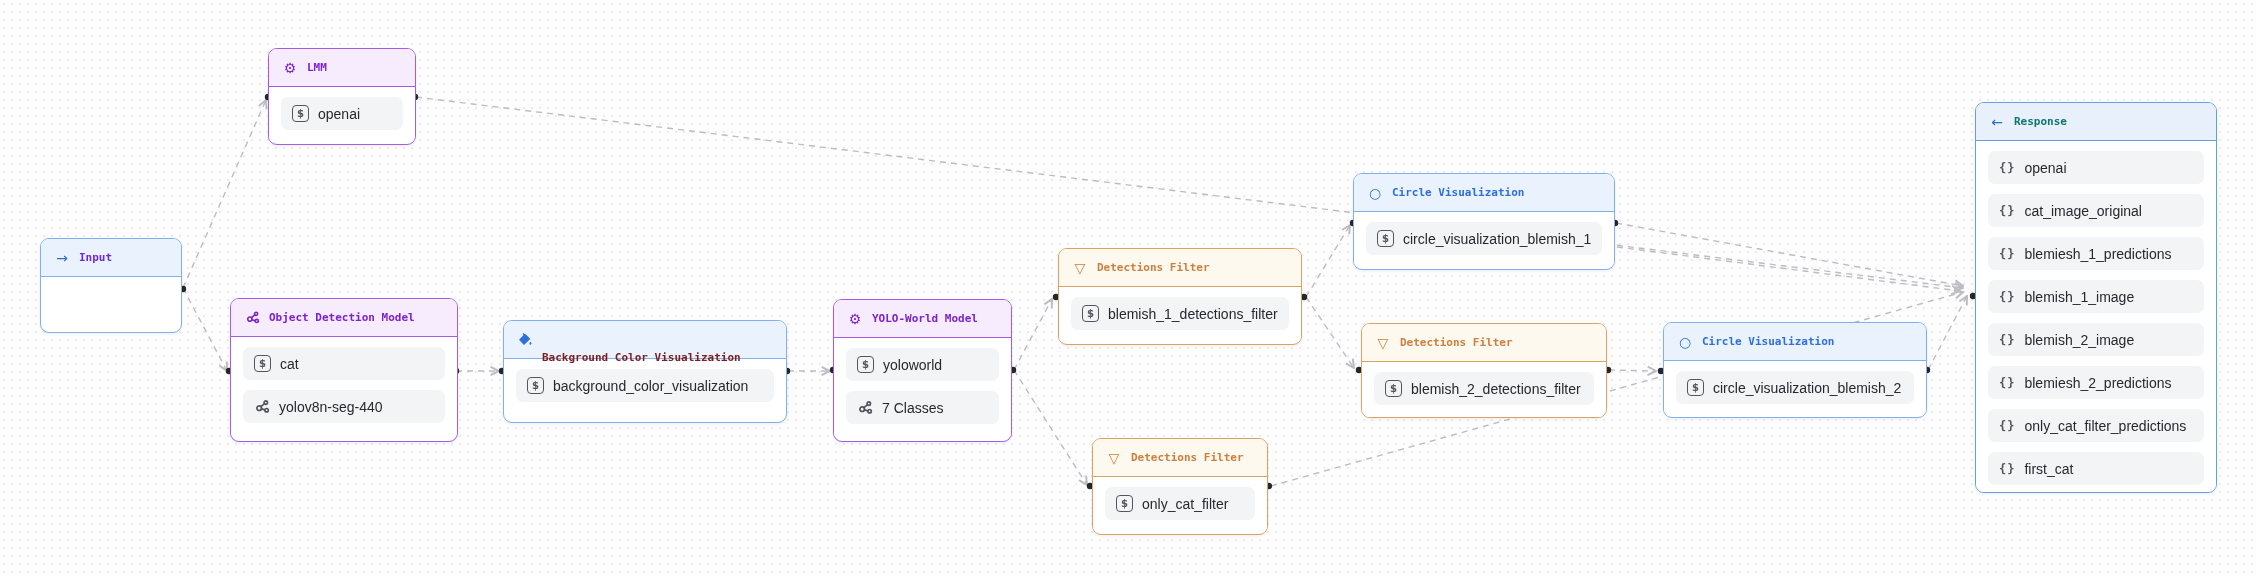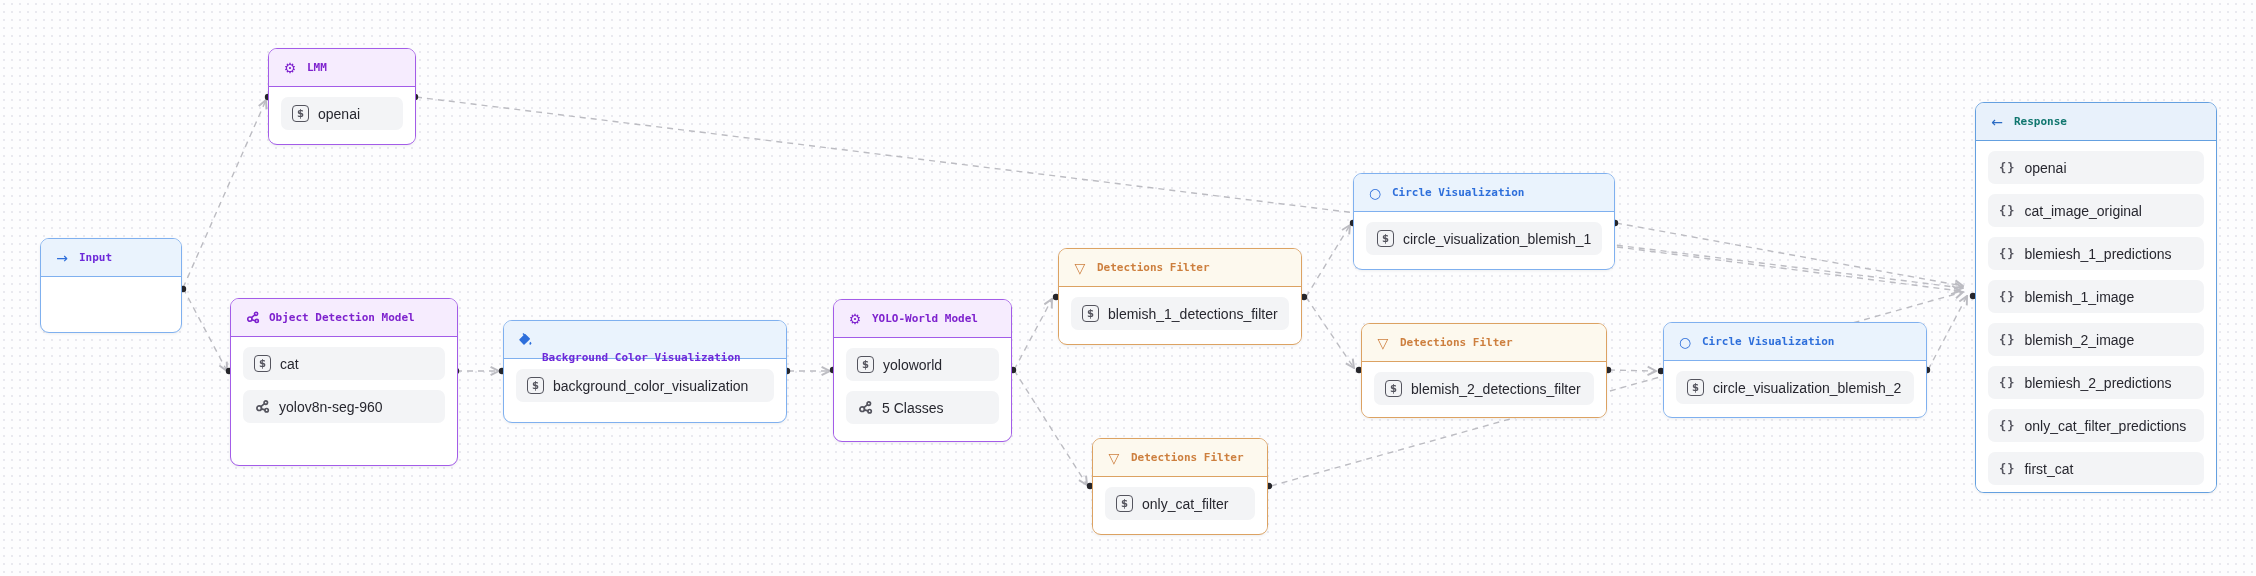--- a/index.html
+++ b/index.html
@@ -166,54 +166,54 @@
   </div>
     </div>
 
     <div class="node" style="left: 40px; top: 238px; width: 142px; height: 95px; border-color: rgb(127, 176, 239);">
       <div class="node-header" style="background: rgb(234, 243, 253); border-bottom-color: rgb(127, 176, 239);">
         <span class="node-icon" style="color: rgb(46, 111, 219);">→</span>
         <span class="node-title" style="color: #6d28d9;">Input</span>
       </div>
     </div>
 
-    <div class="node" style="left: 230px; top: 298px; width: 228px; height: 168px; border-color: rgb(163, 92, 232);">
+    <div class="node" style="left: 230px; top: 298px; width: 228px; height: 144px; border-color: rgb(163, 92, 232);">
       <div class="node-header" style="background: rgb(246, 236, 254); border-bottom-color: rgb(163, 92, 232);">
         <span class="node-icon" style="color: rgb(126, 34, 206);">
           <svg>
             <use href="#sym-molecule-icon"></use>
           </svg>
         </span>
         <span class="node-title" style="color: rgb(126, 34, 206);">Object Detection Model</span>
       </div>
       <div class="node-body">
     <div class="node-item">
       <span class="boxed item-icon">$</span>
       <span class="item-label">cat</span>
     </div>
 
     <div class="node-item">
       <span class="item-icon">
             <svg>
               <use href="#sym-molecule-icon"></use>
             </svg>
           </span>
-      <span class="item-label">yolov8n-seg-960</span>
+      <span class="item-label">yolov8n-seg-440</span>
     </div>
   </div>
     </div>
 
     <div class="node" style="left: 503px; top: 320px; width: 284px; height: 103px; border-color: rgb(127, 176, 239);">
       <div class="node-header" style="background: rgb(234, 243, 253); border-bottom-color: rgb(127, 176, 239);">
         <span class="node-icon" style="color: rgb(46, 111, 219);">
           <svg>
             <use href="#sym-paint-bucket-icon"></use>
           </svg>
         </span>
-        <span class="node-title" style="color: #6d28d9; margin-top: 36px;">Background Color Visualization</span>
+        <span class="node-title" style="color: #7f1d1d; margin-top: 36px;">Background Color Visualization</span>
       </div>
       <div class="node-body">
     <div class="node-item">
       <span class="boxed item-icon">$</span>
       <span class="item-label">background_color_visualization</span>
     </div>
   </div>
     </div>
 
     <div class="node" style="left: 833px; top: 299px; width: 179px; height: 143px; border-color: rgb(163, 92, 232);">
@@ -226,21 +226,21 @@
       <span class="boxed item-icon">$</span>
       <span class="item-label">yoloworld</span>
     </div>
 
     <div class="node-item">
       <span class="item-icon">
             <svg>
               <use href="#sym-molecule-icon"></use>
             </svg>
           </span>
-      <span class="item-label">5 Classes</span>
+      <span class="item-label">7 Classes</span>
     </div>
   </div>
     </div>
 
     <div class="node" style="left: 1058px; top: 248px; width: 244px; height: 97px; border-color: rgb(220, 162, 98);">
       <div class="node-header" style="background: rgb(253, 249, 238); border-bottom-color: rgb(220, 162, 98);">
         <span class="node-icon" style="color: rgb(205, 127, 62);">▽</span>
         <span class="node-title" style="color: rgb(205, 127, 62);">Detections Filter</span>
       </div>
       <div class="node-body">

